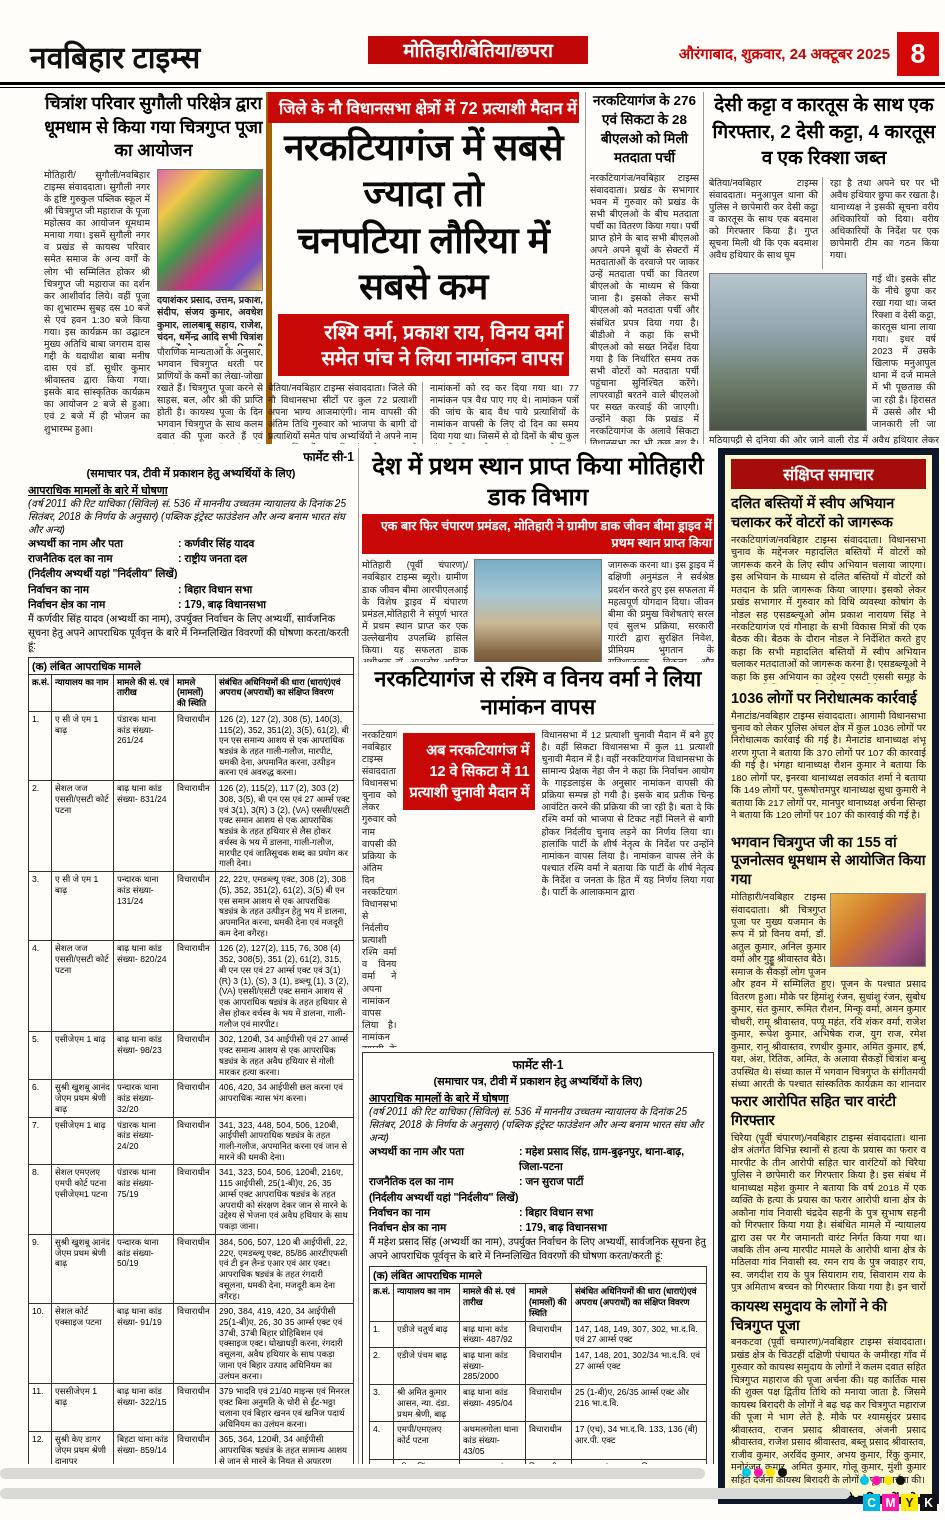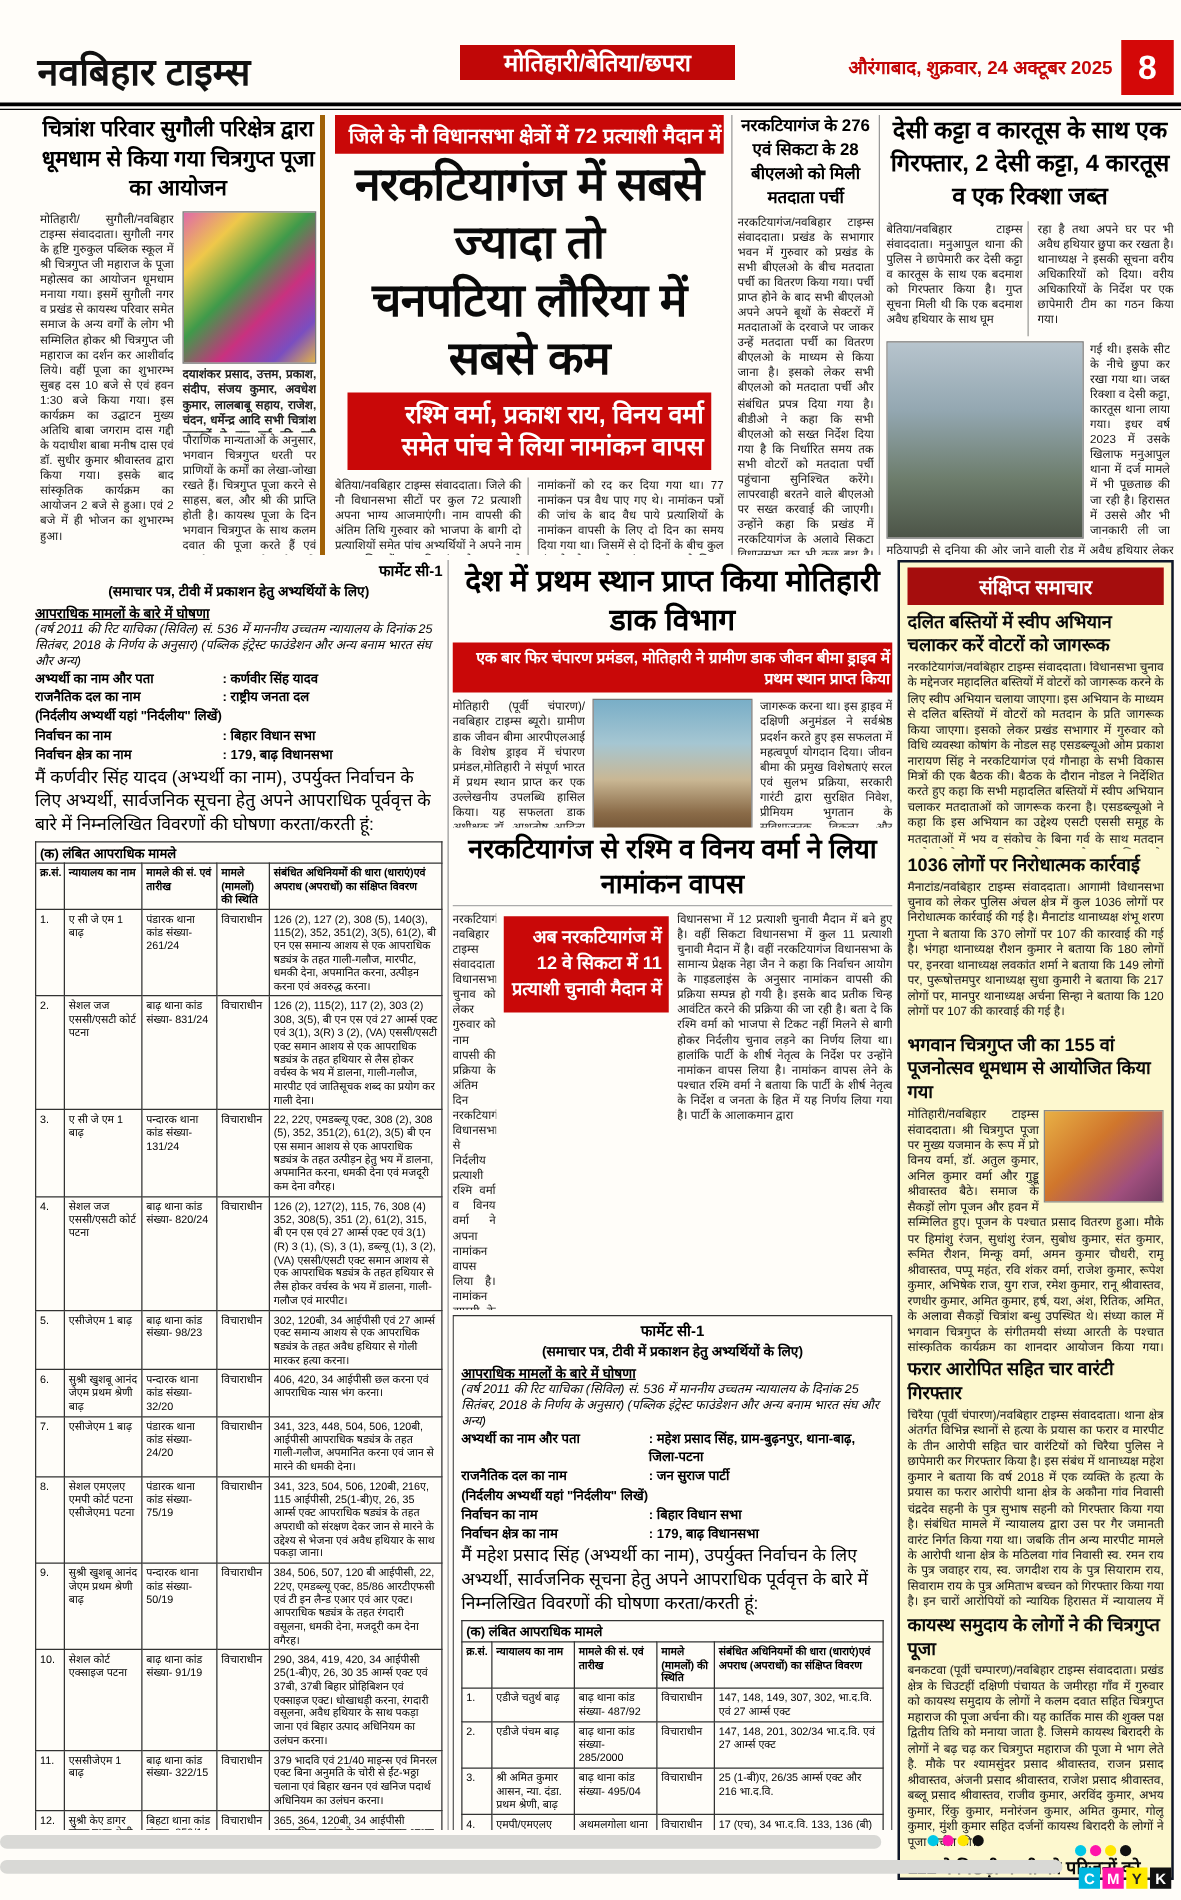--- a/index.html
+++ b/index.html
@@ -22,21 +22,21 @@
   .bodytext { font-size:10px; line-height:1.3; text-align:justify; color:#141414; overflow:hidden; }
   .bodytext.small { font-size:9.3px; }
   .cols { display:flex; gap:7px; }
   .cols > div { flex:1; }
   .vrule { border-right:1px solid #9a9a96; }
   .photo { border:1px solid #777; }
   .caption { font-size:9.5px; line-height:1.3; font-weight:bold; color:#222; text-align:justify; margin-top:3px; overflow:hidden; }
   .redbar { background:#c90808; color:#fff; font-weight:bold; text-align:right; }
 
   
-  .art-chitransh { position:absolute; left:32px; top:92px; width:228px; height:352px; padding-right:3px; border-right:4px solid #a16207; overflow:hidden; }
+  .art-chitransh { position:absolute; left:44px; top:92px; width:228px; height:352px; padding-right:3px; border-right:6px solid #a16207; overflow:hidden; }
   .art-chitransh h2 { font-size:17.5px; line-height:1.35; text-align:center; color:#000; margin-bottom:6px; }
   .art-chitransh .photo { width:100%; height:122px; background:linear-gradient(135deg,#e06aa8 0%,#efc84a 22%,#3f9a4a 45%,#c9317f 65%,#7a4ec0 85%,#e0b24a 100%); }
 
   
   .art-main { position:absolute; left:262px; top:92px; width:324px; height:352px; padding:0 6px 0 6px; border-right:1px solid #999; overflow:hidden; }
   .art-main .kicker { font-size:16.5px; padding:4px 2px; margin-bottom:2px; }
   .art-main h1 { font-size:37px; line-height:1.25; text-align:center; color:#0a0a0a; letter-spacing:-0.5px; }
   .art-main .subbox { margin:4px 10px 6px 10px; padding:5px 6px; font-size:20px; line-height:1.3; }
   .art-main .cols { height:140px; }
 
@@ -56,41 +56,41 @@
   .fmt { position:absolute; background:#fffdf9; overflow:hidden; }
   .fmt-a { left:28px; top:448px; width:331px; height:1016px; padding-right:4px; border-right:1px solid #999; }
   .fmt-b { left:362px; top:1052px; width:352px; height:412px; }
   .fmt .ftitle { text-align:right; font-weight:bold; font-size:12px; }
   .fmt-b .ftitle { text-align:center; }
   .fmt .fsub { text-align:center; font-weight:bold; font-size:11px; }
   .fmt .fdecl { font-weight:bold; font-size:11px; text-decoration:underline; margin-top:2px; }
   .fmt .fwrit { font-size:10px; font-style:italic; line-height:1.3; }
   .fline { font-size:10.5px; font-weight:bold; display:flex; line-height:1.45; }
   .fline .lab { width:150px; flex:none; }
-  .fmt .fdeclaration { font-size:14px; line-height:1.35; }
+  .fmt .fdeclaration { font-size:10px; line-height:1.35; }
   .fmt .seclabel { font-size:10.5px; font-weight:bold; border:1px solid #333; border-bottom:none; padding:1px 3px; margin-top:4px; }
   table.ctab { width:100%; border-collapse:collapse; table-layout:fixed; }
   table.ctab th, table.ctab td { border:1px solid #333; font-size:8.6px; line-height:1.25; padding:2px 3px; vertical-align:top; text-align:left; }
   table.ctab th { font-weight:bold; }
 
   
   .art-postal { position:absolute; left:362px; top:450px; width:352px; height:212px; overflow:hidden; }
   .art-postal h2 { font-size:24px; text-align:center; line-height:1.3; }
   .art-postal .strap { font-size:12.5px; padding:3px 2px; margin:2px 0 5px 0; }
   .postal-row { display:flex; gap:6px; }
   .postal-row .photo { width:128px; height:118px; flex:none; background:linear-gradient(180deg,#79aec7 0%,#a5c6d2 30%,#c9b794 55%,#8a6b48 78%,#5f4227 100%); }
   .postal-row .pcol { flex:1; }
 
   .art-withdraw { position:absolute; left:362px; top:666px; width:352px; height:382px; overflow:hidden; }
   .art-withdraw h2 { font-size:21.5px; text-align:center; line-height:1.3; border-bottom:1px solid #aaa; padding-bottom:2px; margin-bottom:4px; }
   .withdraw-box { float:right; width:132px; margin:4px 0 4px 6px; padding:7px 5px; font-size:14.5px; line-height:1.45; }
   .art-withdraw .cols { height:330px; }
 
   
-  .briefs { position:absolute; left:718px; top:448px; width:221px; height:1056px; background:#fdf8cf; border:2px solid #0f172a; padding:4px 6px; overflow:hidden; }
+  .briefs { position:absolute; left:718px; top:448px; width:221px; height:1056px; background:#fdf8cf; border:7px solid #0f172a; padding:4px 6px; overflow:hidden; }
   .briefs .bhead { background:#a50d0d; color:#fff; font-size:16px; font-weight:bold; text-align:center; padding:4px 0; margin-bottom:4px; }
   .brief h4 { font-size:14.5px; line-height:1.3; color:#0a0a0a; margin:5px 0 2px 0; }
   .brief .bodytext { font-size:9.6px; }
   .bphoto { float:right; width:96px; height:74px; margin:2px 0 2px 4px; border:1px solid #888;
             background:linear-gradient(135deg,#e8b045 0%,#d0762c 40%,#a04f7d 75%,#703a62 100%); }
 
   
   .strip { position:absolute; height:11px; background:#d9d9d6; border-radius:6px; }
   .dots { position:absolute; display:flex; gap:3px; }
   .dot { width:9px; height:9px; border-radius:50%; }

